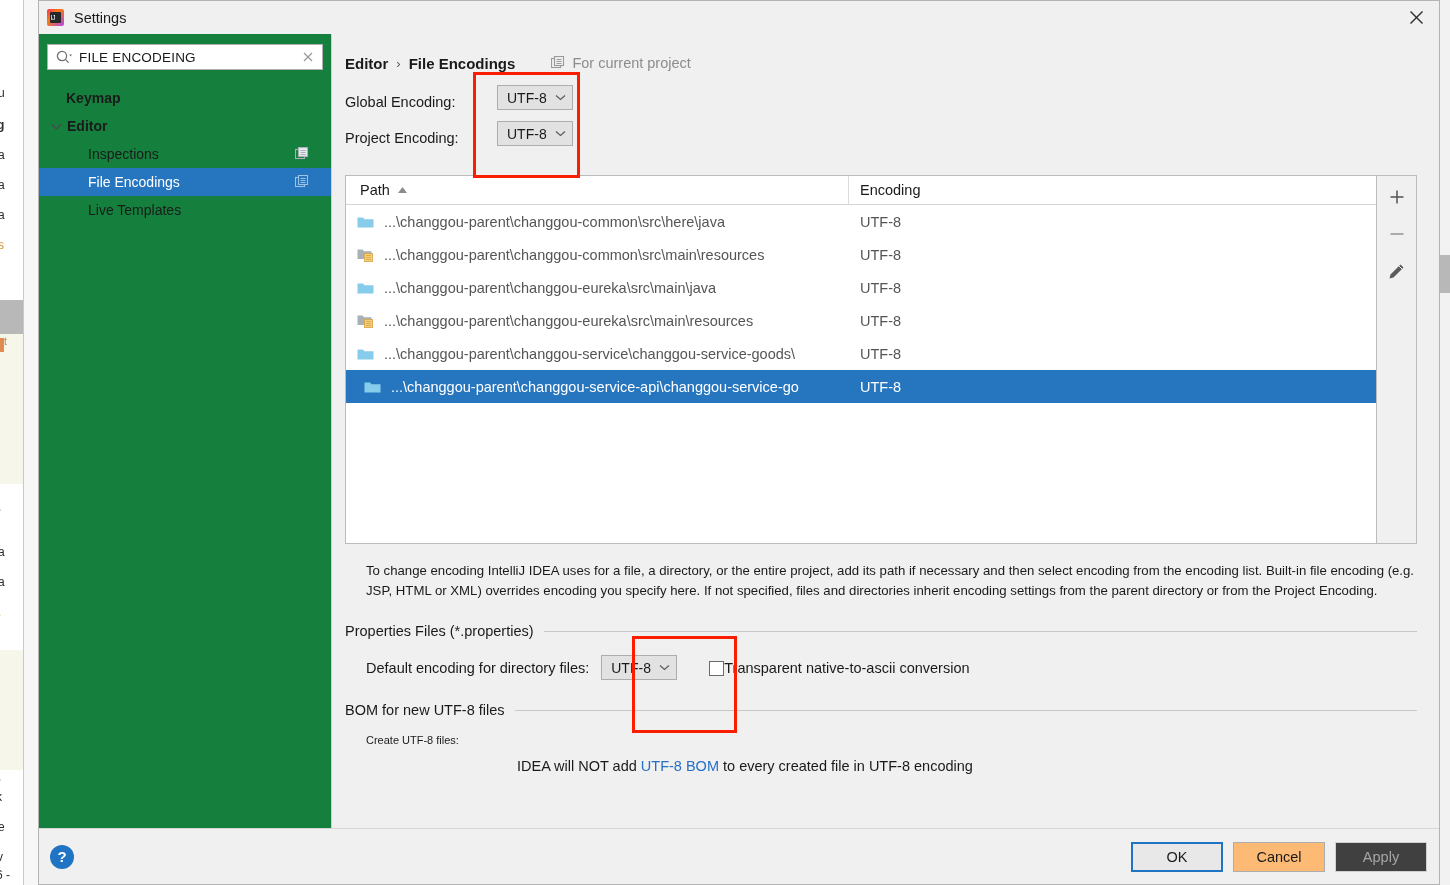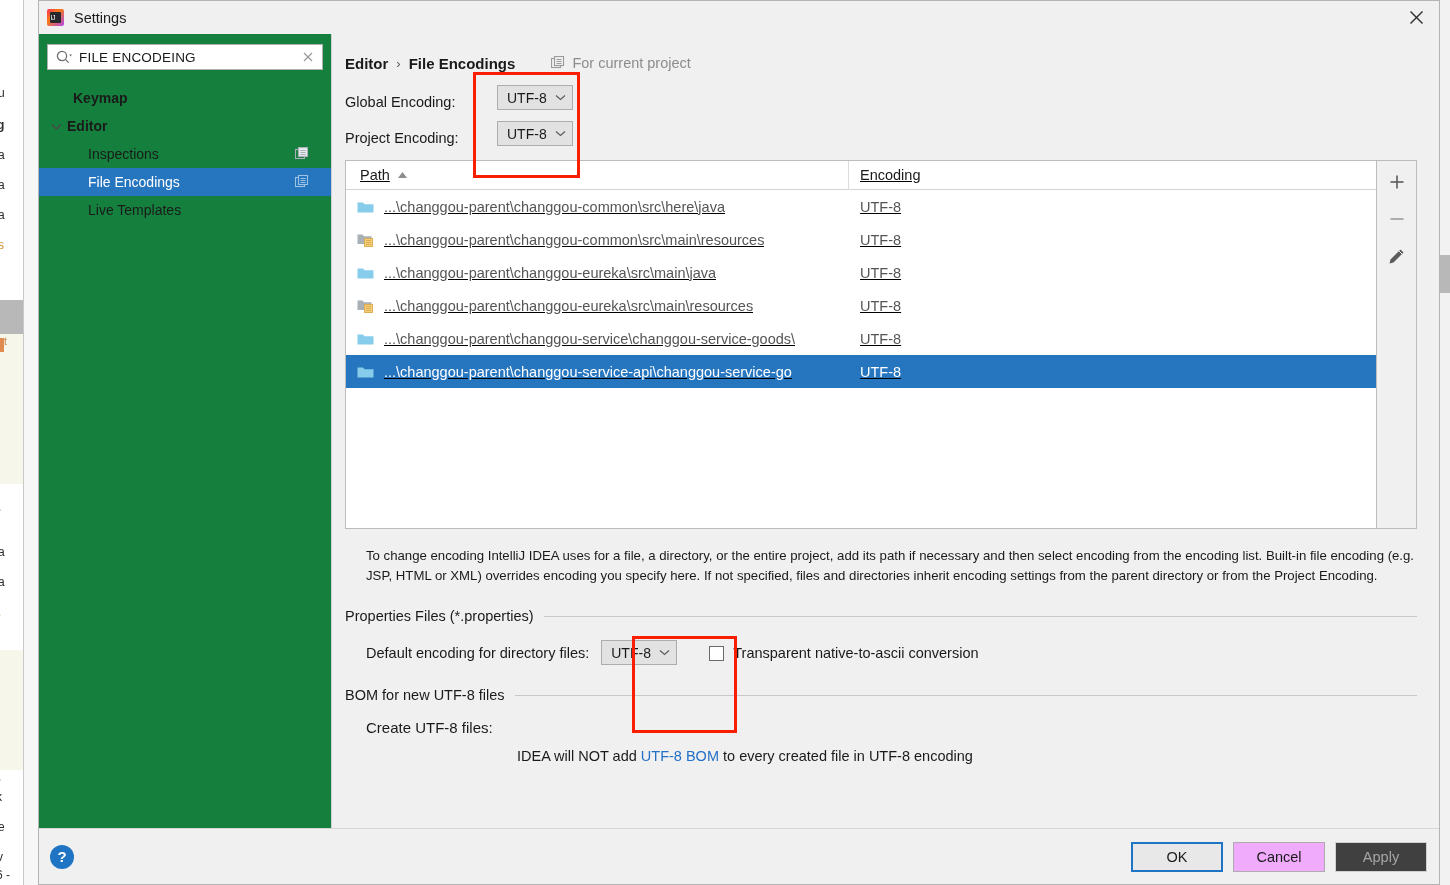--- a/index.html
+++ b/index.html
@@ -87,21 +87,21 @@
     letter-spacing: 0.2px;
   }
   .search-clear { width: 16px; height: 16px; cursor: pointer; flex: none; }
 
   .tree { margin-top: 8px; }
   .tree-item {
     height: 28px; display: flex; align-items: center;
     font-size: 14px; color: #1a1a1a; position: relative;
     cursor: pointer;
   }
-  .tree-item.lvl0 { padding-left: 34px; font-weight: bold; }
+  .tree-item.lvl0 { padding-left: 27px; font-weight: bold; }
   .tree-item.lvl0.has-arrow { padding-left: 28px; }
   .tree-item.lvl1 { padding-left: 49px; }
   .tree-item.selected { background: #2675bf; color: #ffffff; }
   .tree-arrow {
     position: absolute; left: 12px; top: 0; height: 28px;
     display: flex; align-items: center;
   }
   .cfg-icon { position: absolute; right: 22px; top: 7px; }
 
   
@@ -129,21 +129,21 @@
   .combo {
     height: 25px; min-width: 76px; background: #e2e2e2;
     border: 1px solid #adadad;
     display: inline-flex; align-items: center; justify-content: space-between;
     padding: 0 6px 0 9px; font-size: 14px; color: #1a1a1a; cursor: pointer;
     gap: 8px;
   }
   .chev { flex: none; }
 
   
-  .table-region { display: flex; flex: none; margin-top: 8px; text-decoration: underline; }
+  .table-region { display: flex; flex: none; margin-top: 23px; }
   .table-box {
     flex: 1; background: #ffffff; border: 1px solid #bcbcbc;
     height: 369px; overflow: hidden; min-width: 0;
   }
   .thead {
     height: 29px; background: #ffffff; border-bottom: 1px solid #d4d4d4;
     display: flex; align-items: center; font-size: 14.5px; color: #1a1a1a;
   }
   .th-path {
     width: 503px; padding-left: 14px; display: flex; align-items: center;
@@ -155,21 +155,21 @@
     height: 33px; display: flex; align-items: center; font-size: 14.5px;
     color: #555555; cursor: pointer;
   }
   .trow.sel { background: #2675bf; color: #ffffff; }
   .tcell-path {
     width: 503px; display: flex; align-items: center; gap: 10px;
     padding-left: 11px; overflow: hidden; white-space: nowrap;
     box-sizing: border-box; height: 33px;
   }
   .trow.sel .tcell-path {
-    background: #2675bf; padding-left: 11px;
+    background: #2675bf; padding-left: 18px;
   }
   .path-txt { overflow: hidden; text-overflow: clip; white-space: nowrap; }
   .tcell-enc { padding-left: 11px; white-space: nowrap; }
 
   .side-tools {
     width: 40px; border: 1px solid #bcbcbc; border-left: none;
     background: #f0f0f0; display: flex; flex-direction: column;
     align-items: center; padding-top: 8px; gap: 11px; flex: none;
   }
   .tool-btn {
@@ -191,34 +191,34 @@
     font-size: 14.5px; color: #1a1a1a;
   }
   .group-line { flex: 1; height: 1px; background: #c8c8c8; }
 
   .prop-row {
     display: flex; align-items: center; margin-top: 16px;
     padding-left: 21px; gap: 0;
   }
   .prop-label { font-size: 14.5px; color: #1a1a1a; margin-right: 12px; }
   .checkbox-wrap {
-    display: flex; align-items: flex-end; gap: 9px; margin-left: 32px;
+    display: flex; align-items: flex-end; margin-left: 32px;
     cursor: pointer;
   }
   .checkbox {
     width: 15px; height: 15px; background: #ffffff;
     border: 1px solid #6b6b6b; flex: none;
   }
   .cb-label { font-size: 14.5px; color: #1a1a1a; }
 
   .bom-row {
     display: flex; align-items: center; margin-top: 16px;
     padding-left: 21px;
   }
-  .bom-label { font-size: 15px; color: #1a1a1a; margin-right: 12px; }
+  .bom-label { font-size: 11px; color: #1a1a1a; margin-right: 12px; }
   .wide-combo {
     width: 420px; height: 26px; background: #e2e2e2;
     border: 1px solid #adadad; display: flex; align-items: center;
     justify-content: space-between; padding: 0 10px 0 10px;
     font-size: 14.5px; color: #1a1a1a; cursor: pointer;
   }
   .bom-note {
     margin-top: 12px; padding-left: 172px; font-size: 14.5px; color: #1a1a1a;
   }
   .link { color: #2470c7; }
@@ -234,21 +234,21 @@
     color: #fff; font-size: 15px; display: flex; align-items: center;
     justify-content: center; cursor: pointer; font-weight: bold;
   }
   .btn-group {
     position: absolute; right: 12px; top: 50%; transform: translateY(-50%);
     display: flex; gap: 10px;
   }
   .btn {
     width: 92px; height: 30px; display: flex; align-items: center;
     justify-content: center; font-size: 14.5px; cursor: pointer;
-    background: #f0abfc; border: 1px solid #adadad; color: #1a1a1a;
+    background: #fdba74; border: 1px solid #adadad; color: #1a1a1a;
   }
   .btn.primary { border: 2px solid #1f74c4; background: #e8e8e8; }
   .btn.disabled { color: #a6a6a6; background: #404040; border-color: #d0d0d0; }
 
   
   .annot {
     position: absolute; border: 3px solid #fb1d00; pointer-events: none;
     z-index: 50;
   }
 </style>

